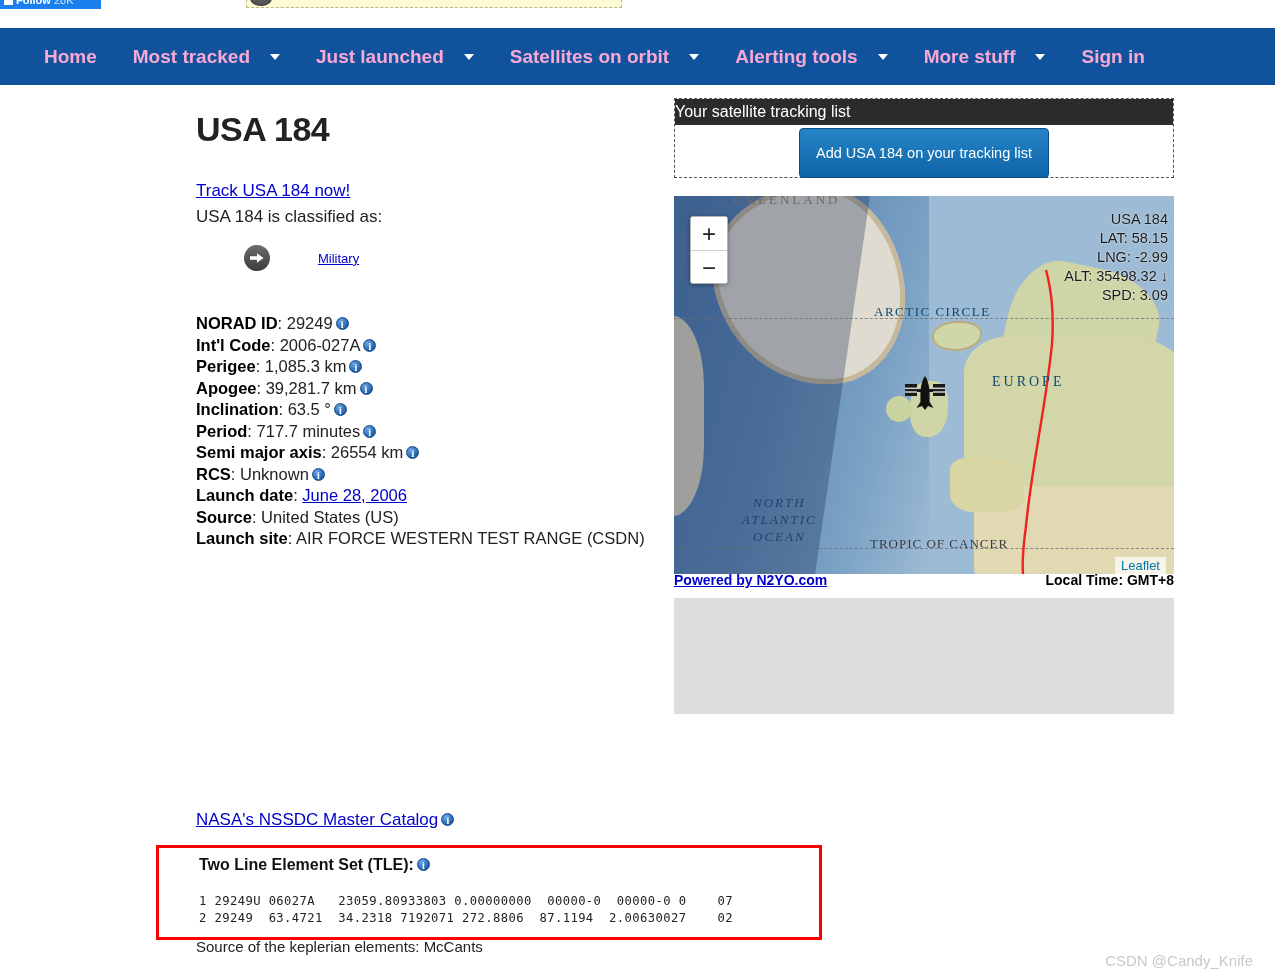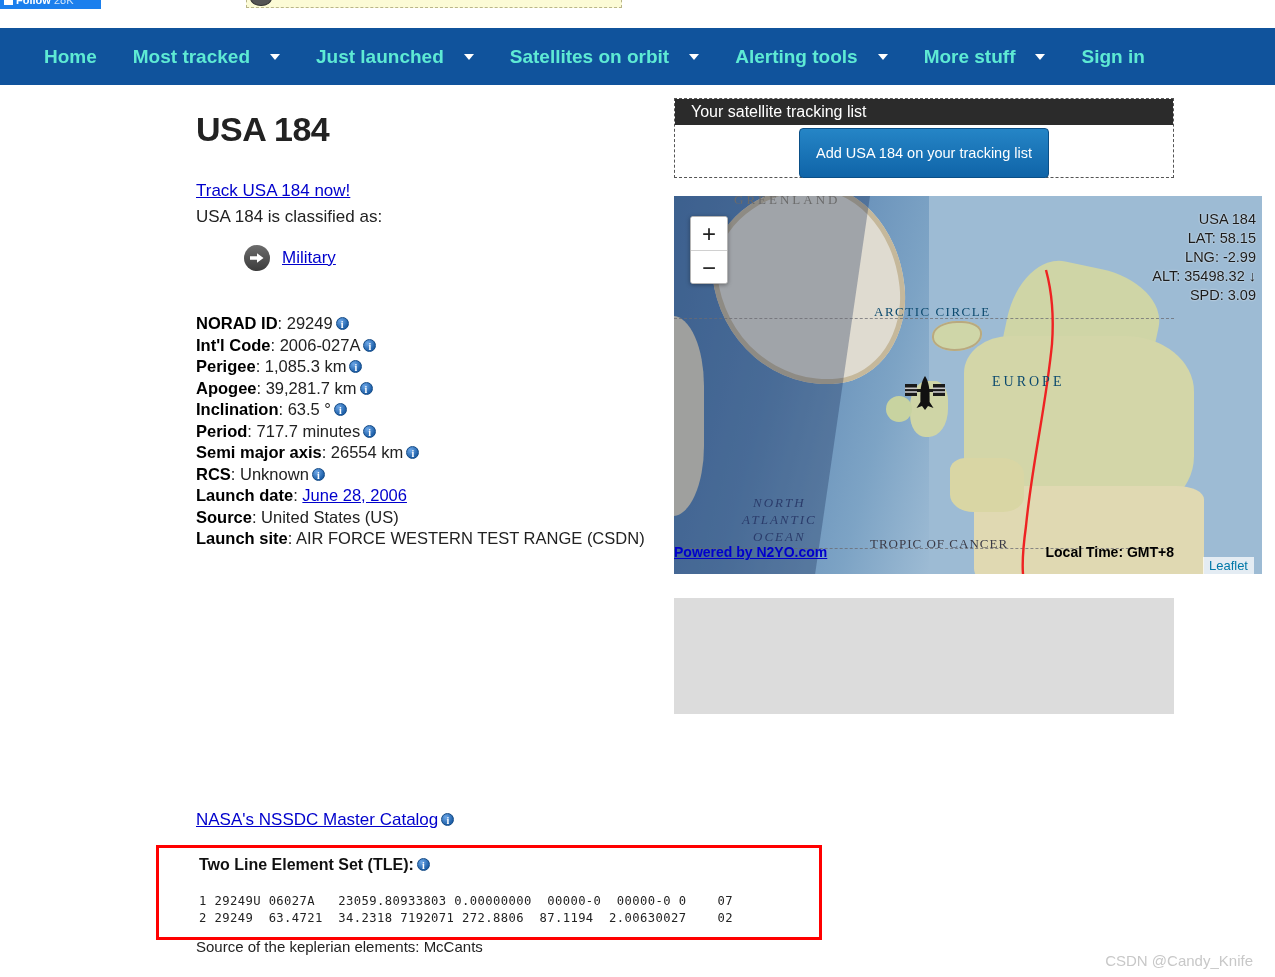--- a/index.html
+++ b/index.html
@@ -34,21 +34,21 @@
     background:#555; border-radius:11px/8px; border:1px solid #333;
   }
 
   
   .navbar {
     position:absolute; left:0; top:28px; width:1275px; height:57px;
     background:#10539c;
   }
   .nav-inner { display:flex; align-items:center; height:57px; padding-left:26px; }
   .nav-item {
-    color:#5eead4; font-size:19px; font-weight:bold;
+    color:#f9a8d4; font-size:19px; font-weight:bold;
     padding:0 18px; cursor:pointer; white-space:nowrap;
     display:flex; align-items:center; gap:0px;
   }
   .nav-label { margin-right:0; }
   .caret {
     display:inline-block; width:0;height:0; margin-left:20px;
     border-left:5px solid transparent; border-right:5px solid transparent;
     border-top:6px solid #ffffff;
   }
 
@@ -64,54 +64,54 @@
   }
   .classified-text { font-size:17px; color:#222; margin-bottom:18px; }
   .class-row { display:flex; align-items:center; margin-left:48px; margin-bottom:42px; }
   .arrow-circle {
     width:26px; height:26px; border-radius:50%;
     background:linear-gradient(#6c6c6c,#3c3c3c);
     display:flex; align-items:center; justify-content:center;
     margin-right:12px; flex:0 0 auto;
   }
   .arrow-circle svg { display:block; }
-  .class-link { font-size:17px; color:#0000cc; text-decoration:underline; }
+  .class-link { font-size:13px; color:#0000cc; text-decoration:underline;margin-left:36px; }
 
   .facts { font-size:16.5px; color:#222; line-height:21.5px; }
   .facts .row { white-space:normal; }
   .facts b { color:#000; }
   .date-link { color:#0000cc; text-decoration:underline; }
   .info-i {
     display:inline-block; width:13px; height:13px; border-radius:50%;
     background:radial-gradient(circle at 35% 30%, #6ea8e8, #1d5fa8 70%);
     color:#fff; font-size:10px; font-weight:bold; font-family:"Liberation Serif", serif;
     line-height:13px; text-align:center; vertical-align:1px; margin-left:3px;
     cursor:pointer; border:1px solid #134a86;
   }
 
   
   .track-box {
     position:absolute; left:674px; top:98px; width:500px; height:80px;
     border:1px dashed #555; background:#fff;
   }
   .track-head {
     background:#2b2b2b; color:#fff; font-size:16px;
-    padding:4px 16px; height:26px; line-height:18px;
+    padding:4px 0; height:26px; line-height:18px;
   }
   .track-body { text-align:center; padding-top:3px; }
   .add-btn {
     display:inline-block; background:linear-gradient(#2585c6,#0f64a8);
     border:1px solid #0a4f87; border-radius:4px; color:#fff;
     font-size:14.5px; padding:16px 16px; cursor:pointer;
   }
   .empty-text { font-size:16px; color:#111; margin-top:1px; }
 
   
   .map {
-    position:absolute; left:674px; top:196px; width:588px; height:378px;
+    position:absolute; left:674px; top:196px; width:500px; height:378px;
     overflow:hidden; background:#9fb8cf;
   }
   .map-ocean { position:absolute; inset:0; background:#9dbbd4; }
   .map-ocean2 {
     position:absolute; left:0; top:0; width:255px; height:378px;
     background:linear-gradient(105deg,#4c77a8 0%, #5d87b4 40%, #7ba2c4 75%, #9dbbd4 100%);
     opacity:.95;
   }
   .landmass { position:absolute; }
   .greenland {
@@ -195,21 +195,21 @@
     font-size:14.5px; color:#1b1b1b; line-height:19px;
     font-family:"Liberation Sans",sans-serif; text-shadow:0 0 2px rgba(255,255,255,.85);
   }
   .leaflet-attr {
     position:absolute; right:8px; bottom:0; background:rgba(255,255,255,.72);
     font-size:13px; padding:1px 6px; z-index:6;
   }
   .leaflet-attr a { color:#0078A8; text-decoration:none; }
 
   .map-footer {
-    position:absolute; left:674px; top:544px; width:500px; height:20px;
+    position:absolute; left:674px; top:572px; width:500px; height:20px;
   }
   .powered {
     position:absolute; left:0; top:0; font-size:14px; font-weight:bold;
     color:#0000cc; text-decoration:underline;
   }
   .localtime {
     position:absolute; right:0; top:0; font-size:14px; font-weight:bold; color:#000;
   }
   .ad-slot {
     position:absolute; left:674px; top:598px; width:500px; height:116px;

